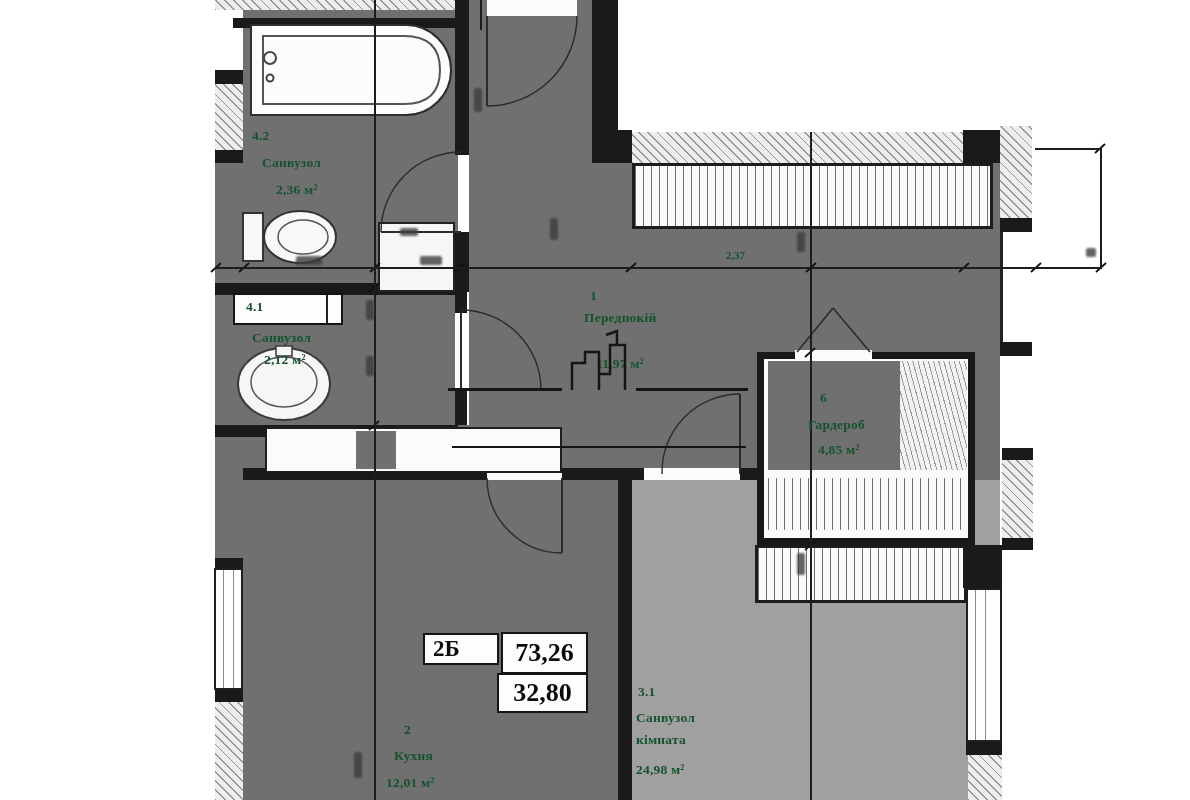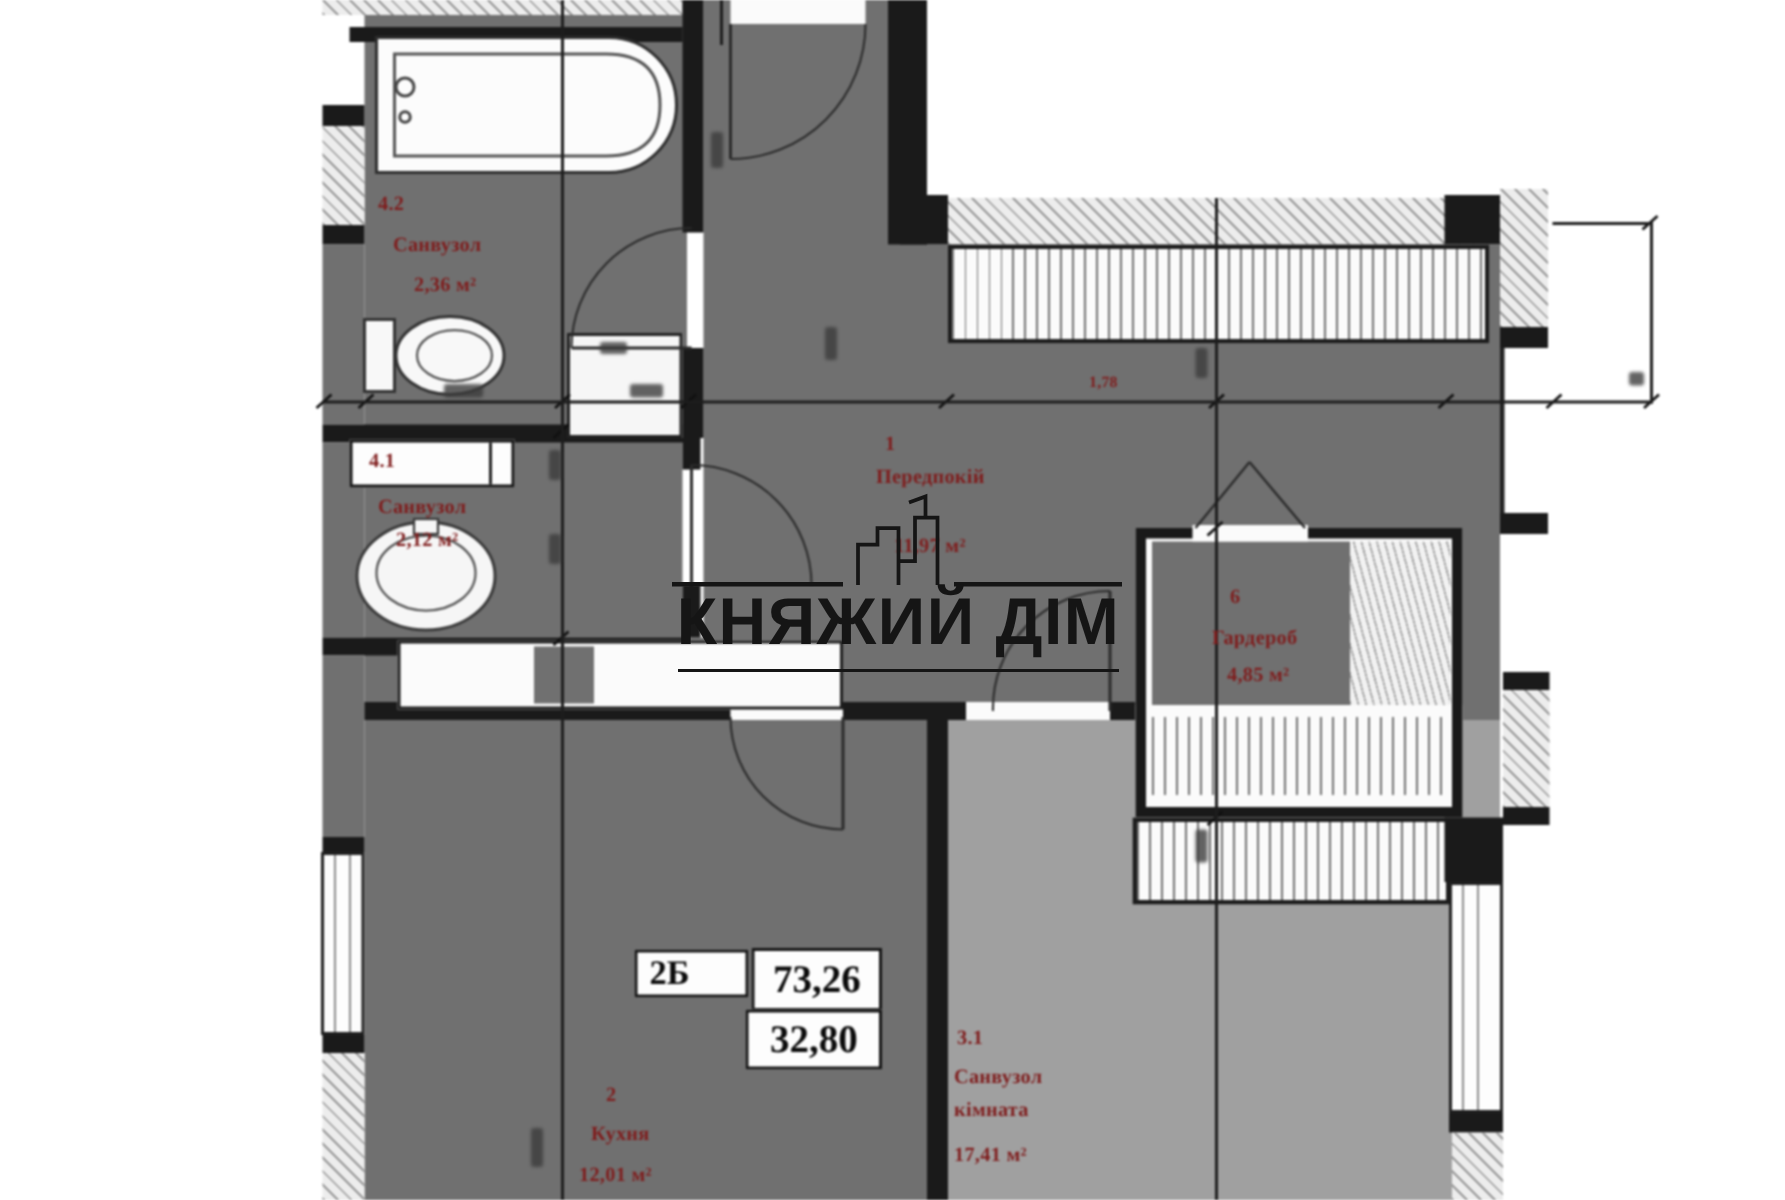--- a/index.html
+++ b/index.html
@@ -19,21 +19,21 @@
         background-image:repeating-linear-gradient(75deg,#9a9a9a 0 1px,transparent 1px 5px);}
   .stripes{background-color:#fbfbfb;
            background-image:repeating-linear-gradient(90deg,#6e6e6e 0 1.2px,transparent 1.2px 8px);
            border:3px solid #1c1c1c;box-sizing:border-box;}
   .stripes-n{background-color:#fbfbfb;
              background-image:repeating-linear-gradient(90deg,#6e6e6e 0 1.2px,transparent 1.2px 8px);}
   .winv{background-color:#fdfdfd;
         background-image:linear-gradient(90deg,transparent 7px,#8a8a8a 7px,#8a8a8a 8.3px,transparent 8.3px,transparent 17px,#8a8a8a 17px,#8a8a8a 18.3px,transparent 18.3px);
         border:2px solid #1f1f1f;box-sizing:border-box;}
   .lbl{position:absolute;font-family:"Liberation Serif",serif;font-weight:700;
-       font-size:13.5px;color:#7f1d1d;white-space:nowrap;letter-spacing:.2px;}
+       font-size:13.5px;color:#14532d;white-space:nowrap;letter-spacing:.2px;}
   .dim{background:#1d1d1d;}
   .smudge{position:absolute;background:#3c3c3c;opacity:.8;filter:blur(1.1px);border-radius:2px;}
   .stampbox{position:absolute;background:#fdfdfd;border:2.5px solid #141414;box-sizing:border-box;
             display:flex;align-items:center;justify-content:center;
             font-family:"Liberation Serif",serif;font-weight:700;color:#0b0b0b;}
   .brand{position:absolute;left:424px;top:390px;width:350px;text-align:center;
          font-weight:700;font-size:44px;letter-spacing:1px;color:#151515;}
   .tagline{position:absolute;left:436px;top:450px;width:326px;text-align:center;
            font-weight:700;font-size:12.5px;letter-spacing:4px;color:#1b1b1b;}
   svg{position:absolute;left:0;top:0;}
@@ -195,35 +195,34 @@
     <div class="lbl" style="left:808px;top:417px">Гардероб</div>
     <div class="lbl" style="left:818px;top:442px">4,85 м²</div>
 
     <div class="lbl" style="left:404px;top:722px">2</div>
     <div class="lbl" style="left:394px;top:748px">Кухня</div>
     <div class="lbl" style="left:386px;top:775px">12,01 м²</div>
 
     <div class="lbl" style="left:638px;top:684px">3.1</div>
     <div class="lbl" style="left:636px;top:710px">Санвузол</div>
     <div class="lbl" style="left:636px;top:732px">кімната</div>
-    <div class="lbl" style="left:636px;top:762px">17,41 м²</div>
-
-    <div class="lbl" style="left:726px;top:250px;font-size:10.5px">1,78</div>
+    <div class="lbl" style="left:636px;top:762px">24,98 м²</div>
+
+    <div class="lbl" style="left:726px;top:250px;font-size:10.5px">2,37</div>
 
     <div class="stampbox" style="left:423px;top:633px;width:76px;height:32px;font-size:23px;justify-content:flex-start;padding-left:8px">2Б</div>
     <div class="stampbox" style="left:501px;top:632px;width:87px;height:42px;font-size:26px">73,26</div>
     <div class="stampbox" style="left:497px;top:673px;width:91px;height:40px;font-size:26px">32,80</div>
   </div>
 
   <div id="wm">
     <div class="abs" style="left:448px;top:388px;width:114px;height:3px;background:#151515"></div>
     <div class="abs" style="left:636px;top:388px;width:112px;height:3px;background:#151515"></div>
     <svg width="1190" height="800" viewBox="0 0 1190 800">
       <g fill="none" stroke="#151515" stroke-width="2.5">
         <path d="M572,390 V363 H585 V352 H599 V390"></path>
         <path d="M599,374 H610 V345 H625 V390"></path>
         <path d="M617,345 V331 L606,335"></path>
       </g>
     </svg>
-    <div class="brand">КНЯЖИЙ ДІМ</div>
     <div class="abs" style="left:452px;top:446px;width:294px;height:2px;background:#151515"></div>
   </div>
 </div>
 
 </body></html>

